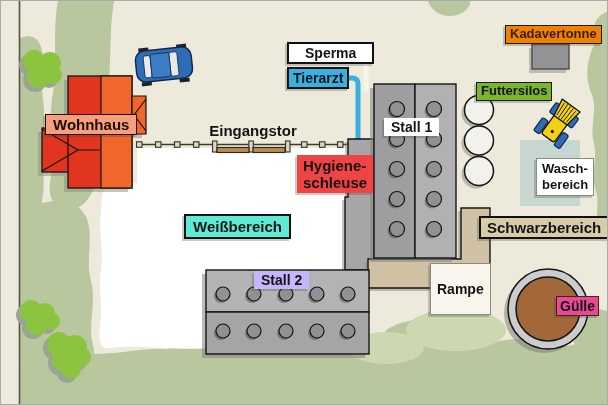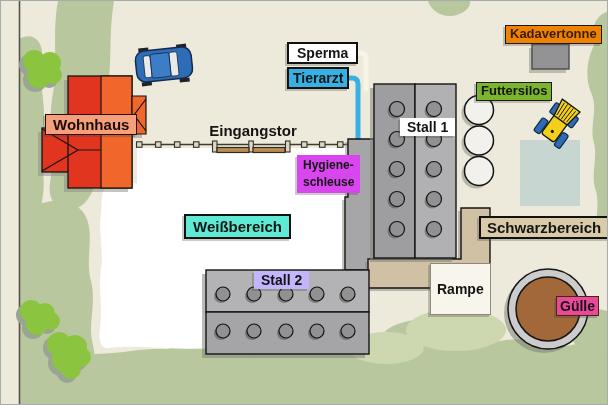--- a/index.html
+++ b/index.html
@@ -7,27 +7,27 @@
     position:relative;width:608px;height:405px;overflow:hidden;
     box-sizing:border-box;border:1.5px solid #a5adaa;
     font-family:"Liberation Sans","DejaVu Sans",sans-serif;
   }
   #scene{position:absolute;left:0;top:0;z-index:1;}
   .lbl{
     position:absolute;z-index:2;font-weight:bold;color:#141414;
     white-space:nowrap;line-height:1.15;
   }
   .boxed{box-shadow:-2px 2px 0 rgba(70,70,58,.28);}
-  .lbl-sperma{left:286px;top:41px;background:#fff;border:2px solid #111;padding:1px 8px;font-size:14px;}
+  .lbl-sperma{left:286px;top:41px;background:#fff;border:2px solid #111;padding:1px 16px;font-size:14px;}
   .lbl-tierarzt{left:286px;top:66px;background:#38b1e2;border:2px solid #111;padding:1px 4px;font-size:14px;}
   .lbl-eingangstor{left:196px;top:121px;width:112px;text-align:center;font-size:15px;}
   .lbl-wohnhaus{left:44px;top:113px;background:#f4a07d;border:1.5px solid #2a0c04;padding:1px 7px;font-size:15px;color:#1e0a04;}
-  .lbl-stall1{left:399px;top:117px;background:#fff;padding:1px 7px;font-size:14px;}
+  .lbl-stall1{left:383px;top:117px;background:#fff;padding:1px 7px;font-size:14px;}
   .lbl-stall2{left:253px;top:270px;background:#c4b5fd;padding:1px 7px;font-size:14px;}
-  .lbl-hygiene{left:296px;top:154px;background:#d946ef;padding:2px 6px;font-size:12px;line-height:17px;}
+  .lbl-hygiene{left:296px;top:154px;background:#ef4444;padding:2px 6px;font-size:15px;line-height:17px;}
   .lbl-weiss{left:183px;top:213px;background:#5eead4;border:2px solid #111;padding:2px 7px;font-size:15px;}
   .lbl-schwarz{left:478px;top:215px;background:#d9caa9;border:2px solid #111;padding:1px 6px;font-size:15px;}
   .lbl-rampe{left:429px;top:262px;background:#f8f5ec;border:1px solid #8a8a80;padding:17px 6px;font-size:14px;}
   .lbl-kadaver{left:504px;top:24px;background:#ef8200;border:1.5px solid #1a1a1a;padding:1px 4px;font-size:13px;color:#3a1c00;}
   .lbl-futter{left:475px;top:81px;background:#7cb42c;border:1.5px solid #1a1a1a;padding:1px 4px;font-size:13px;}
   .lbl-wasch{left:535px;top:157px;background:#fff;border:1px solid #8a8a80;padding:2px 5px;font-size:13px;line-height:16px;}
   .lbl-guelle{left:555px;top:295px;background:#ec4899;border:1px solid #41290f;padding:1px 3px;font-size:14px;}
 </style>
 </head>
 <body>
@@ -266,15 +266,19 @@
 <div class="lbl lbl-stall2 boxed">Stall 2</div>
 <div class="lbl lbl-hygiene boxed">
   <span style="display:block">Hygiene-</span>
   <span style="display:block">schleuse</span>
 </div>
 <div class="lbl lbl-weiss boxed">Weißbereich</div>
 <div class="lbl lbl-schwarz boxed">Schwarzbereich</div>
 <div class="lbl lbl-rampe boxed">Rampe</div>
 <div class="lbl lbl-kadaver boxed">Kadavertonne</div>
 <div class="lbl lbl-futter boxed">Futtersilos</div>
+<div class="lbl lbl-wasch boxed">
+  <span style="display:block">Wasch-</span>
+  <span style="display:block">bereich</span>
+</div>
 <div class="lbl lbl-guelle boxed">Gülle</div>
 
 </div>
 
 </body></html>

